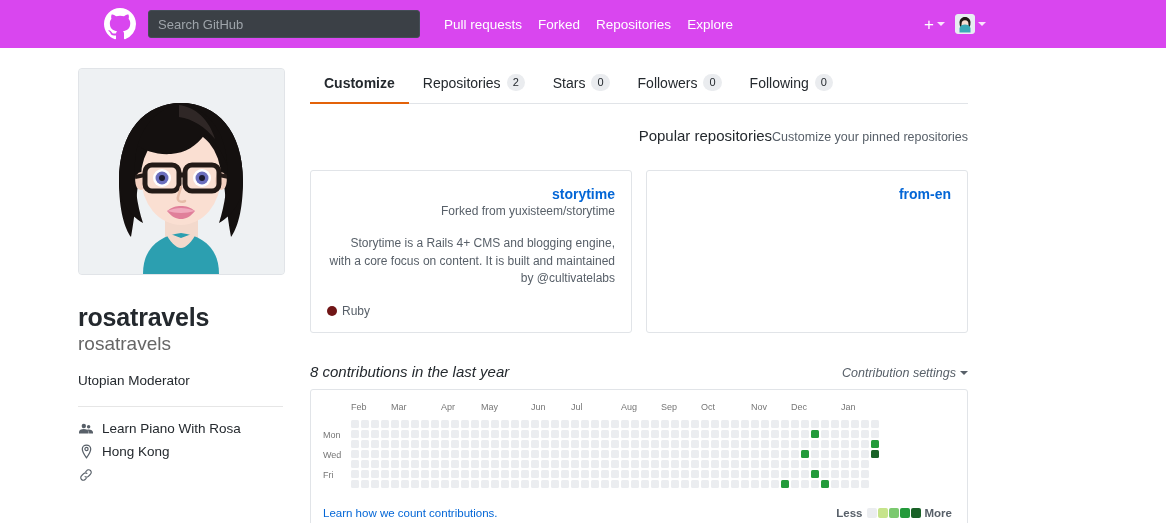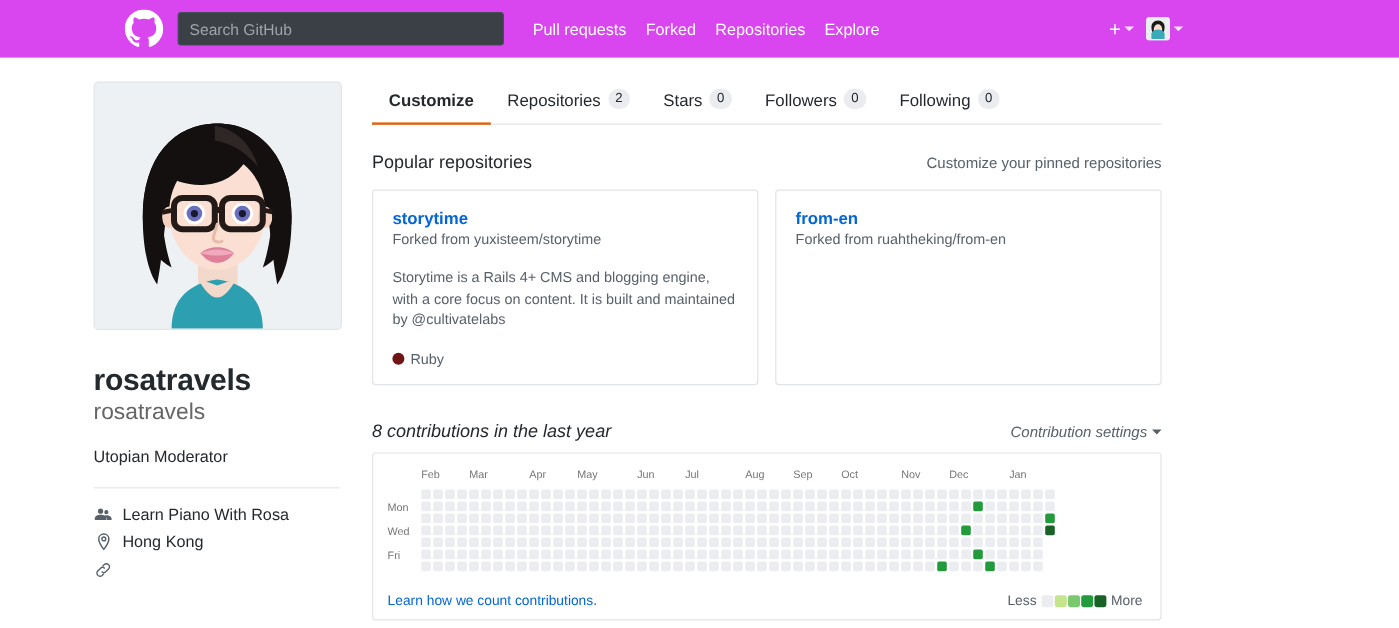--- a/index.html
+++ b/index.html
@@ -94,53 +94,54 @@
     white-space:nowrap;
   }
   .tabnav .tab.selected { font-weight:600; border-bottom-color:#e36209; }
   .counter {
     background:#eaecef; color:#24292e;
     border-radius:20px; padding:1px 6px;
     font-size:11px; line-height:1.4;
   }
 
   .section-head {
-    display:flex; align-items:baseline; justify-content:space-between;
-    margin-top:23px; margin-bottom:14px;
+    display:flex; align-items:baseline; justify-content:flex-end;
+    margin-top:23px; margin-bottom:26px;
   }
   .section-title { font-size:15px; font-weight:400; color:#24292e; }
   .section-link { font-size:12.5px; color:#586069; text-decoration:none; }
 
   .pinned-row { display:flex; gap:14px; }
   .pinned-card {
     width:353px;
     border:1px solid #e1e4e8;
     border-radius:3px;
     padding:15px 16px 14px 16px;
     background:#fff;
+    text-align:right;
   }
   .pinned-card.tall { min-height:137px; }
   .repo-name { font-size:14px; font-weight:600; color:#0366d6; text-decoration:none; display:block; }
   .repo-fork { font-size:12px; color:#586069; margin-top:2px; }
   .repo-fork a { color:#586069; text-decoration:none; }
   .repo-desc { font-size:12px; color:#586069; line-height:1.45; margin-top:17px; }
   .repo-meta { margin-top:16px; display:flex; align-items:center; gap:5px; font-size:12px; color:#586069; }
   .lang-dot { width:10px;height:10px;border-radius:50%;display:inline-block; }
 
   
   .contrib-head { display:flex; align-items:baseline; justify-content:space-between; margin-top:30px; margin-bottom:9px;font-style:italic; }
   .contrib-title { font-size:15px; font-weight:400; color:#24292e; }
   .contrib-settings { font-size:12.5px; color:#586069; text-decoration:none; display:flex; align-items:center; gap:4px; cursor:pointer; }
   .caret-dark { width:0;height:0;border-left:4px solid transparent;border-right:4px solid transparent;border-top:4px solid #586069; }
 
   .calendar-card { border:1px solid #e1e4e8; border-radius:3px; padding:10px 12px 9px 12px; background:#fff; }
   .cal-svg { display:block; }
   .cal-footer { display:flex; align-items:center; justify-content:space-between; margin-top:7px; }
   .cal-footer a { font-size:11.5px; color:#0366d6; text-decoration:none; }
-  .legend { display:flex; align-items:center; gap:1px; font-size:11.5px; color:#586069; }
+  .legend { display:flex; align-items:center; gap:1px; font-size:11.5px; color:#586069;font-weight:bold; }
   .legend .sq { width:10px;height:10px;border-radius:2px;display:inline-block; }
   .legend .lbl { margin:0 3px; }
 </style>
 </head>
 <body>
 
 <div class="header">
   <a class="gh-logo" href="#" aria-label="GitHub">
     <svg width="32" height="32" viewBox="0 0 16 16" fill="#ffffff" aria-hidden="true">
       <path d="M8 0C3.58 0 0 3.58 0 8c0 3.54 2.29 6.53 5.47 7.59.4.07.55-.17.55-.38 0-.19-.01-.82-.01-1.49-2.01.37-2.53-.49-2.69-.94-.09-.23-.48-.94-.82-1.13-.28-.15-.68-.52-.01-.53.63-.01 1.08.58 1.23.82.72 1.21 1.87.87 2.33.66.07-.52.28-.87.51-1.07-1.78-.2-3.64-.89-3.64-3.95 0-.87.31-1.59.82-2.15-.08-.2-.36-1.02.08-2.12 0 0 .67-.21 2.2.82.64-.18 1.32-.27 2-.27.68 0 1.36.09 2 .27 1.53-1.04 2.2-.82 2.2-.82.44 1.1.16 1.92.08 2.12.51.56.82 1.27.82 2.15 0 3.07-1.87 3.75-3.65 3.95.29.25.54.73.54 1.48 0 1.07-.01 1.93-.01 2.2 0 .21.15.46.55.38A8.013 8.013 0 0 0 16 8c0-4.42-3.58-8-8-8z"></path>
@@ -291,23 +292,20 @@
         </div>
         <div class="repo-desc">Storytime is a Rails 4+ CMS and blogging engine, with a core focus on content. It is built and maintained by @cultivatelabs</div>
         <div class="repo-meta">
           <span class="lang-dot" id="lang-dot-0" style="background: rgb(112, 21, 22);"></span>
           <span>Ruby</span>
         </div>
       </div>
 
       <div class="pinned-card tall">
         <a href="#" class="repo-name">from-en</a>
-        <div class="repo-fork">
-          <span>Forked from </span><a href="#">ruahtheking/from-en</a>
-        </div>
       </div>
     </div>
 
     <div class="contrib-head">
       <span class="contrib-title">8 contributions in the last year</span>
       <span class="contrib-settings">
         <span>Contribution settings</span>
         <span class="caret-dark"></span>
       </span>
     </div>

